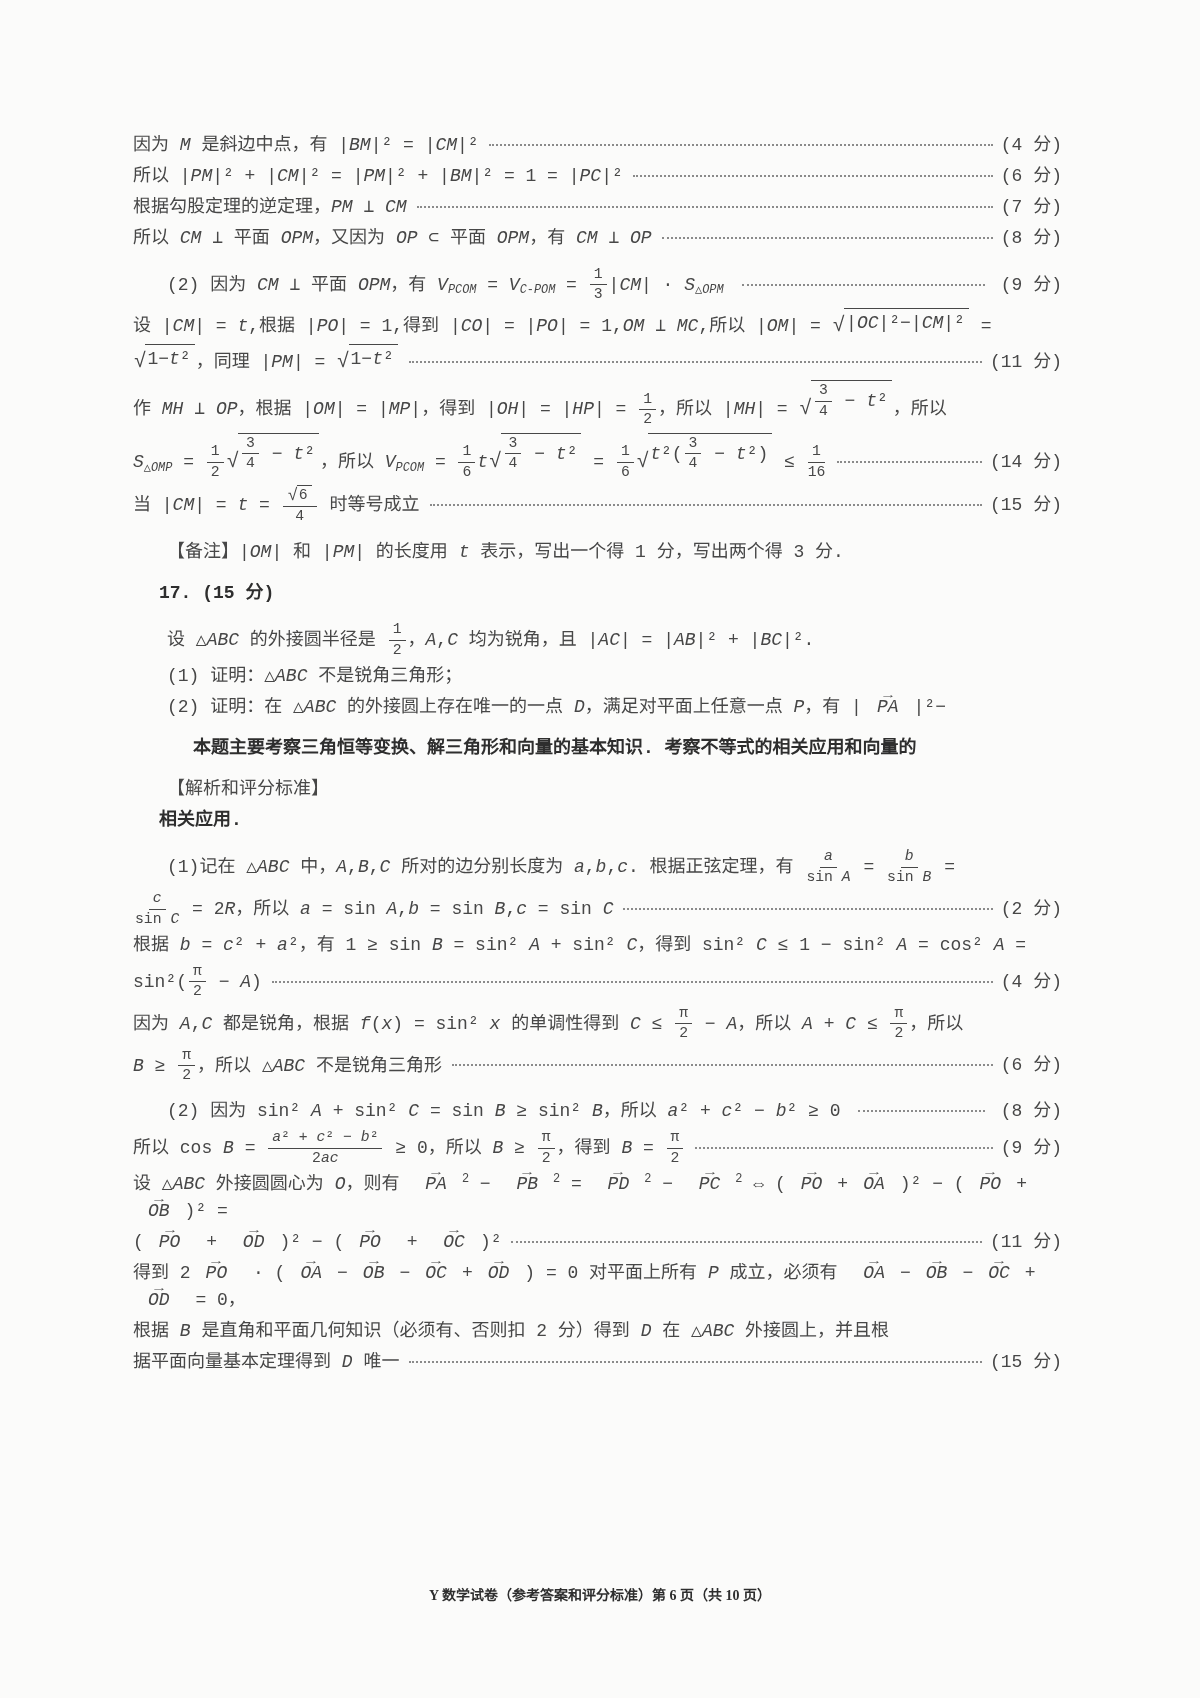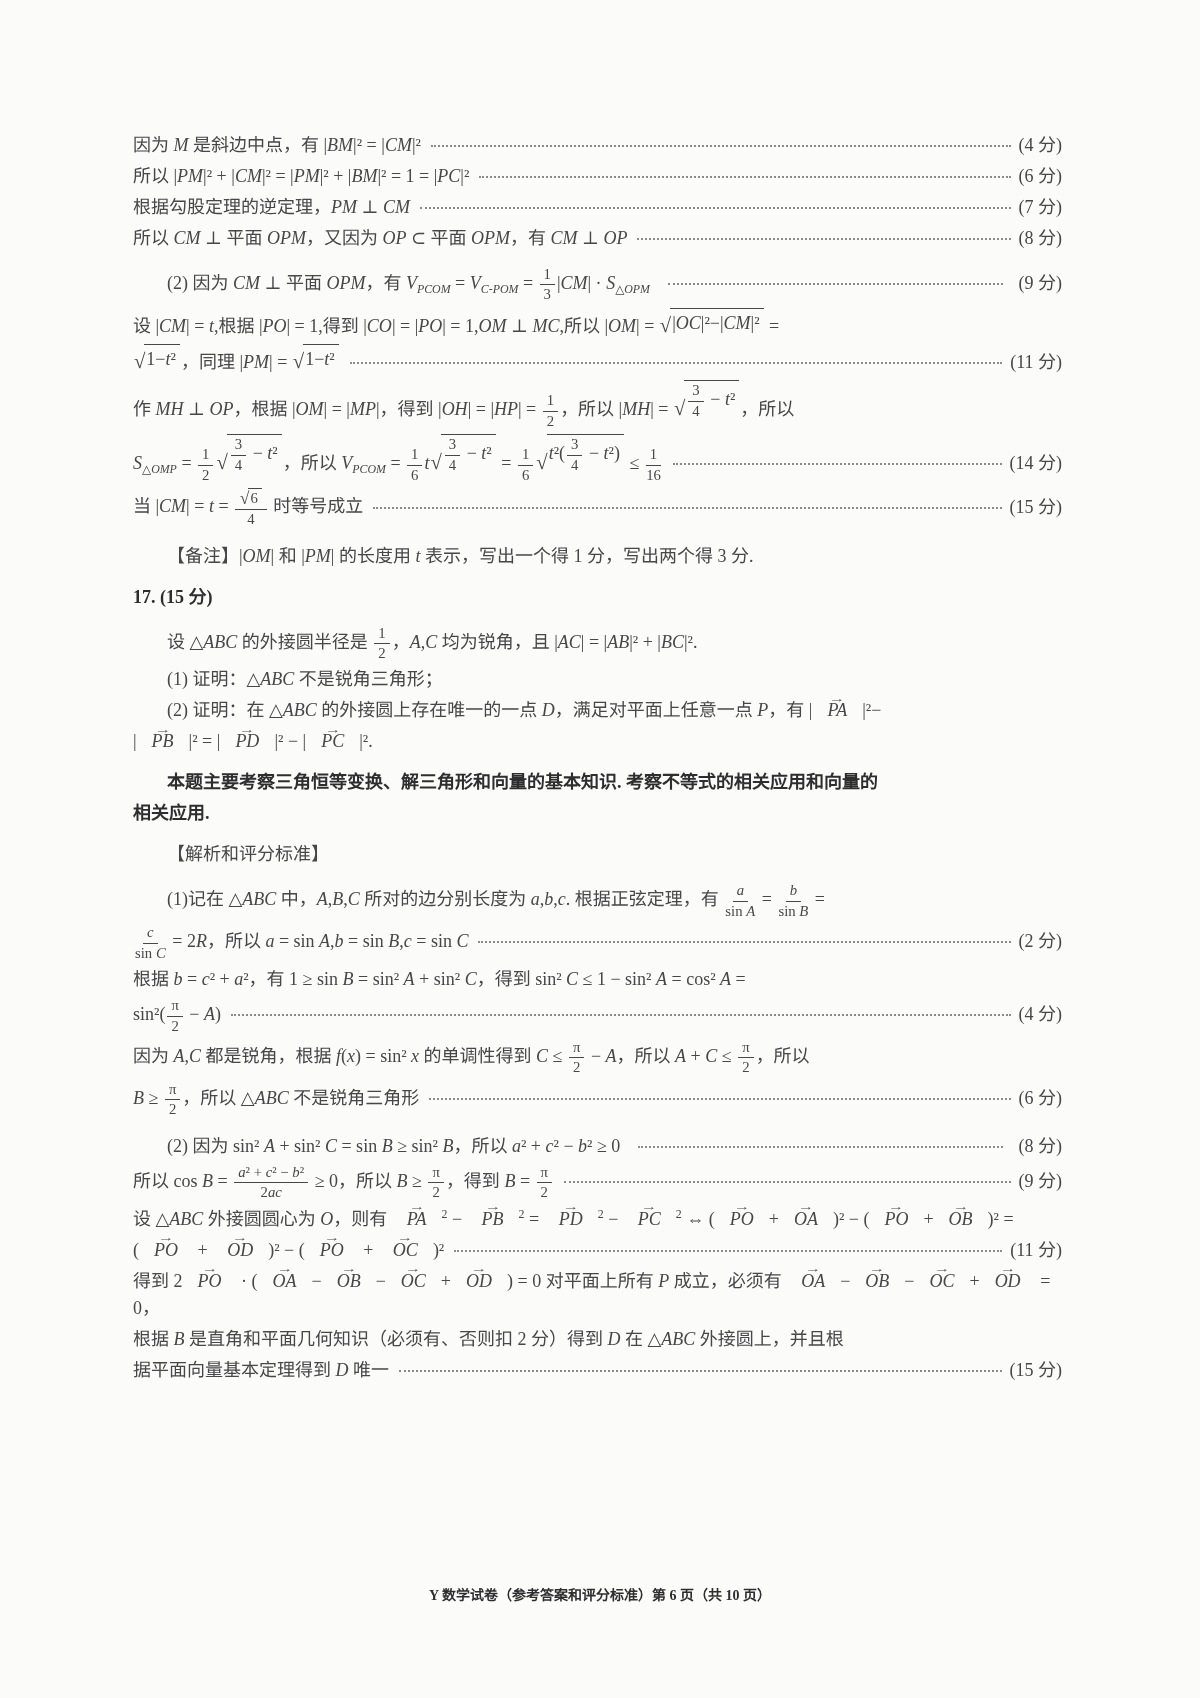--- a/index.html
+++ b/index.html
@@ -3,25 +3,25 @@
 <meta charset="utf-8">
 <style>
   html,body { margin:0; padding:0; }
   .page {
     position:relative; width:1200px; height:1698px; overflow:hidden;
     background:var(--background,#fbfbfa);
     color:var(--text,#474747);
     font-family:"Liberation Serif","DejaVu Serif",serif;
     font-size:18px; line-height:1.5;
   }
-  .content { position:absolute; left:133px; right:138px; top:132px; }
+  .content { position:absolute; left:133px; right:138px; top:132px;font-family:Liberation Mono, monospace; }
   .line { display:flex; align-items:baseline; margin-bottom:4px; }
   .line.gap { margin-top:14px; }
   .line.indent { padding-left:34px;gap:8px; }
-  .line.bold { font-weight:bold; color:var(--bold,#2e2e2e); }
+  .line.bold { font-weight:bold; color:var(--bold,#2e2e2e);margin-left:26px; }
   .content-text { flex:0 1 auto; }
   .dots {
     flex:1 1 30px; min-width:24px; height:2px; align-self:baseline;
     border-bottom:2.6px dotted var(--dots,#8a8a8a);
     margin:0 8px 0 10px; transform:translateY(-4px);
   }
   .score { white-space:nowrap;text-align:center; }
   i { font-style:italic; }
   
   .frac {
@@ -177,34 +177,30 @@
 
   </div>
       <div class="line indent">
     <span class="content-text">(1) 证明：△<i>ABC</i> 不是锐角三角形；</span>
 
   </div>
       <div class="line indent">
     <span class="content-text">(2) 证明：在 △<i>ABC</i> 的外接圆上存在唯一的一点 <i>D</i>，满足对平面上任意一点 <i>P</i>，有 |<span class="vec"><i>PA</i></span>|²−</span>
 
   </div>
-      <div class="line">
-    <span class="content-text">|<span class="vec"><i>PB</i></span>|² = |<span class="vec"><i>PD</i></span>|² − |<span class="vec"><i>PC</i></span>|².</span>
-
-  </div>
       <div class="line indent bold gap">
     <span class="content-text">本题主要考察三角恒等变换、解三角形和向量的基本知识. 考察不等式的相关应用和向量的</span>
 
   </div>
+      <div class="line indent gap">
+    <span class="content-text">【解析和评分标准】</span>
+
+  </div>
       <div class="line bold">
     <span class="content-text">相关应用.</span>
-
-  </div>
-      <div class="line indent gap">
-    <span class="content-text">【解析和评分标准】</span>
 
   </div>
       <div class="line indent gap">
     <span class="content-text">(1)记在 △<i>ABC</i> 中，<i>A</i>,<i>B</i>,<i>C</i> 所对的边分别长度为 <i>a</i>,<i>b</i>,<i>c</i>. 根据正弦定理，有 <span class="frac">
             <span class="fn"><i>a</i></span>
             <span class="fd">sin <i>A</i></span>
           </span> = <span class="frac">
             <span class="fn"><i>b</i></span>
             <span class="fd">sin <i>B</i></span>
           </span> =</span>

